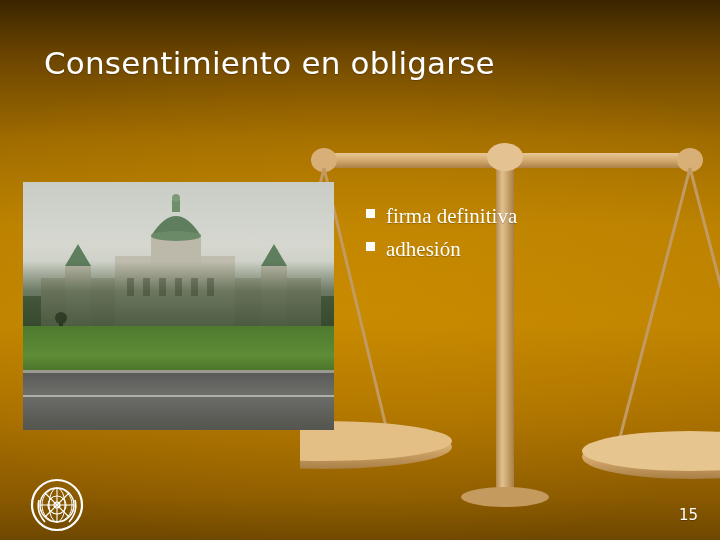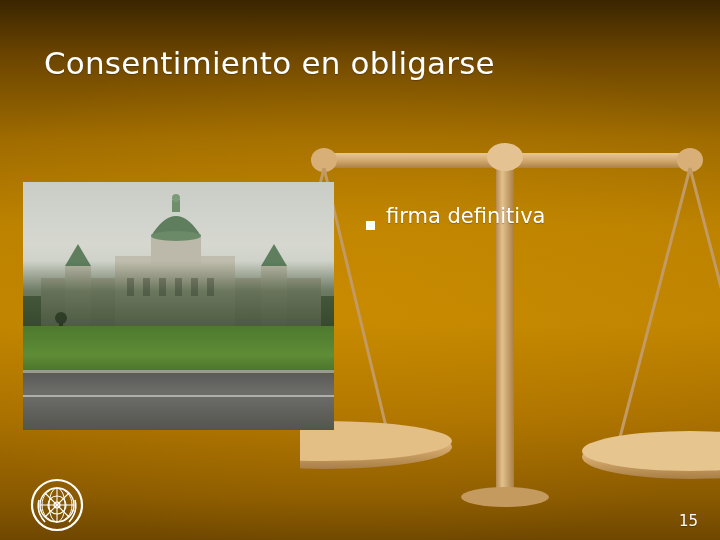--- a/index.html
+++ b/index.html
@@ -92,22 +92,23 @@
     position: absolute;
     left: 366px;
     top: 200px;
     width: 340px;
     color: #ffffff;
     font-size: 21px;
     line-height: 33px;
   }
   #bullets .row {
     display: flex;
-    align-items: flex-end;
+    align-items: center;
     white-space: nowrap;
+    font-family: Liberation Serif, serif;
   }
   #bullets .marker {
     display: inline-block;
     width: 9px;
     height: 9px;
     background: #ffffff;
     margin-right: 11px;
     flex: 0 0 auto;
     position: relative;
     top: -3px;
@@ -122,21 +123,21 @@
     left: 30px;
     top: 478px;
     width: 54px;
     height: 54px;
   }
 
   
   #pagenum {
     position: absolute;
     right: 22px;
-    bottom: 10px;
+    bottom: 16px;
     color: #ffffff;
     font-size: 15px;
     text-shadow: 0 1px 1px rgba(0,0,0,0.3);
   }
 </style>
 </head>
 <body>
 
 <div id="slide">
 
@@ -224,20 +225,24 @@
     <div class="curb"></div>
     <div class="road"></div>
     <div class="roadline"></div>
   </div>
 
   <div id="bullets">
     <div class="row">
       <span class="marker"></span>
       <span class="txt">firma definitiva</span>
     </div>
+    <div class="row">
+      <span class="marker"></span>
+      <span class="txt">adhesión</span>
+    </div>
   </div>
 
   <div id="logo">
     <svg width="54" height="54" viewBox="0 0 54 54">
       <circle cx="27" cy="27" r="25" fill="none" stroke="#ffffff" stroke-width="2.2"></circle>
       <circle cx="27" cy="27" r="17" fill="none" stroke="#ffffff" stroke-width="1.4"></circle>
       <circle cx="27" cy="27" r="9" fill="none" stroke="#ffffff" stroke-width="1.2"></circle>
       <circle cx="27" cy="27" r="3" fill="none" stroke="#ffffff" stroke-width="1.2"></circle>
       <g stroke="#ffffff" stroke-width="1.1">
         <line x1="27" y1="10" x2="27" y2="44"></line>

